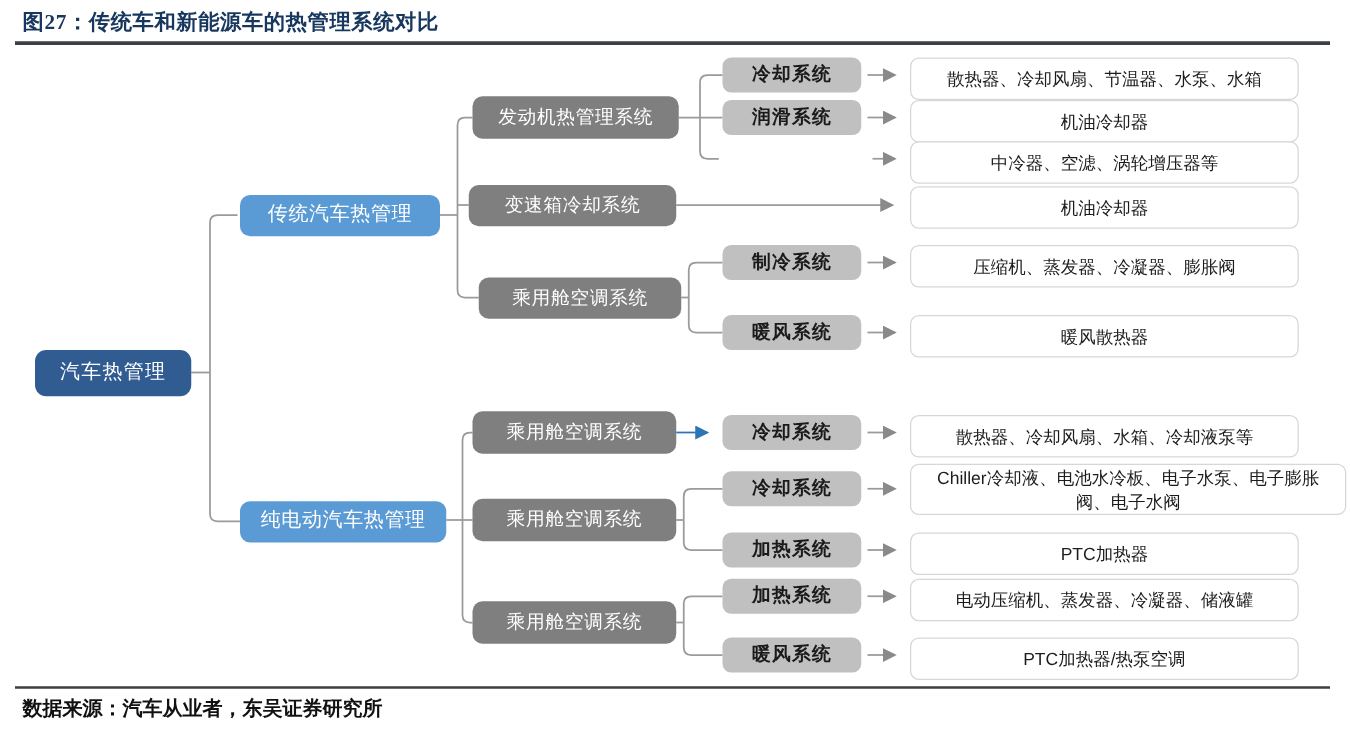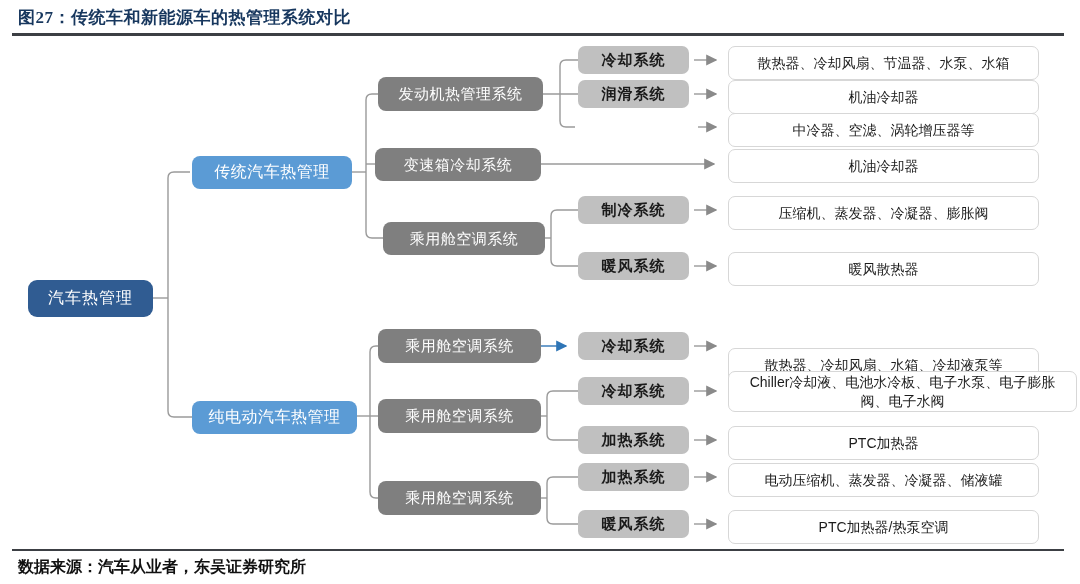--- a/index.html
+++ b/index.html
@@ -115,21 +115,21 @@
   <div class="node n-leaf" style="left:728px;top:149px;width:311px;height:31px;">机油冷却器</div>
 
   <div class="node n-group" style="left:383px;top:222px;width:162px;height:33px;">乘用舱空调系统</div>
   <div class="node n-sys" style="left:578px;top:196px;width:111px;height:28px;">制冷系统</div>
   <div class="node n-leaf" style="left:728px;top:196px;width:311px;height:28px;">压缩机、蒸发器、冷凝器、膨胀阀</div>
   <div class="node n-sys" style="left:578px;top:252px;width:111px;height:28px;">暖风系统</div>
   <div class="node n-leaf" style="left:728px;top:252px;width:311px;height:28px;">暖风散热器</div>
 
   <div class="node n-group" style="left:378px;top:329px;width:163px;height:34px;">乘用舱空调系统</div>
   <div class="node n-sys" style="left:578px;top:332px;width:111px;height:28px;">冷却系统</div>
-  <div class="node n-leaf" style="left:728px;top:332px;width:311px;height:28px;margin-top:16px;">散热器、冷却风扇、水箱、冷却液泵等</div>
+  <div class="node n-leaf" style="left:728px;top:332px;width:311px;height:28px;">散热器、冷却风扇、水箱、冷却液泵等</div>
 
   <div class="node n-group" style="left:378px;top:399px;width:163px;height:34px;">乘用舱空调系统</div>
   <div class="node n-sys" style="left:578px;top:377px;width:111px;height:28px;">冷却系统</div>
   <div class="node n-leaf" style="left:728px;top:371px;width:349px;height:41px;">Chiller冷却液、电池水冷板、电子水泵、电子膨胀阀、电子水阀</div>
   <div class="node n-sys" style="left:578px;top:426px;width:111px;height:28px;">加热系统</div>
   <div class="node n-leaf" style="left:728px;top:426px;width:311px;height:28px;">PTC加热器</div>
 
   <div class="node n-group" style="left:378px;top:481px;width:163px;height:34px;">乘用舱空调系统</div>
   <div class="node n-sys" style="left:578px;top:463px;width:111px;height:28px;">加热系统</div>
   <div class="node n-leaf" style="left:728px;top:463px;width:311px;height:28px;">电动压缩机、蒸发器、冷凝器、储液罐</div>

